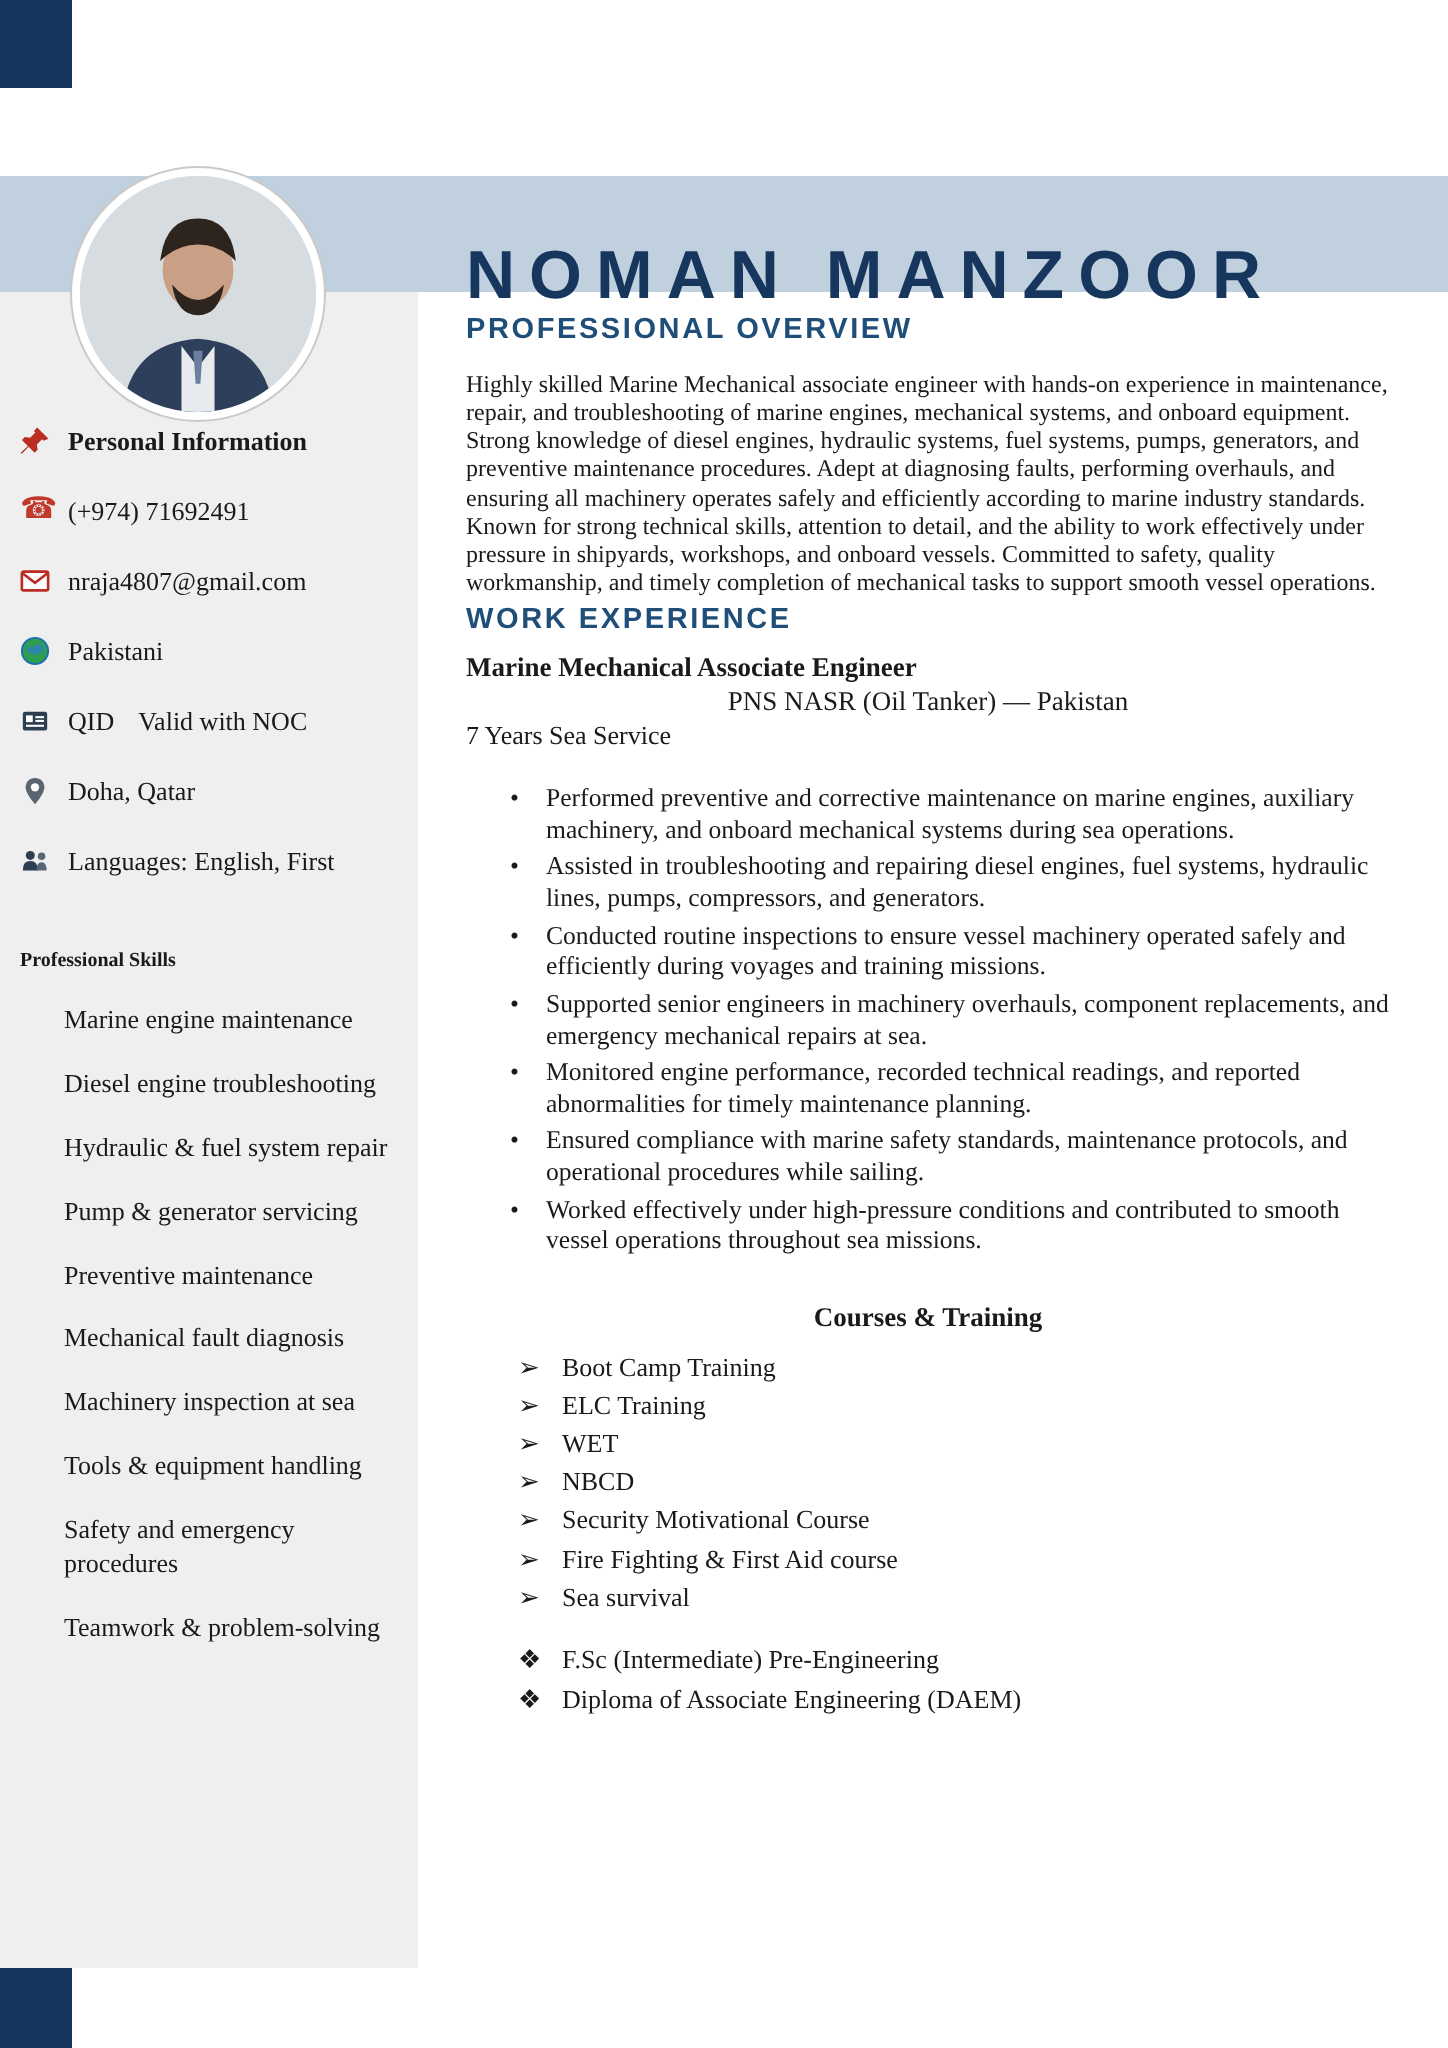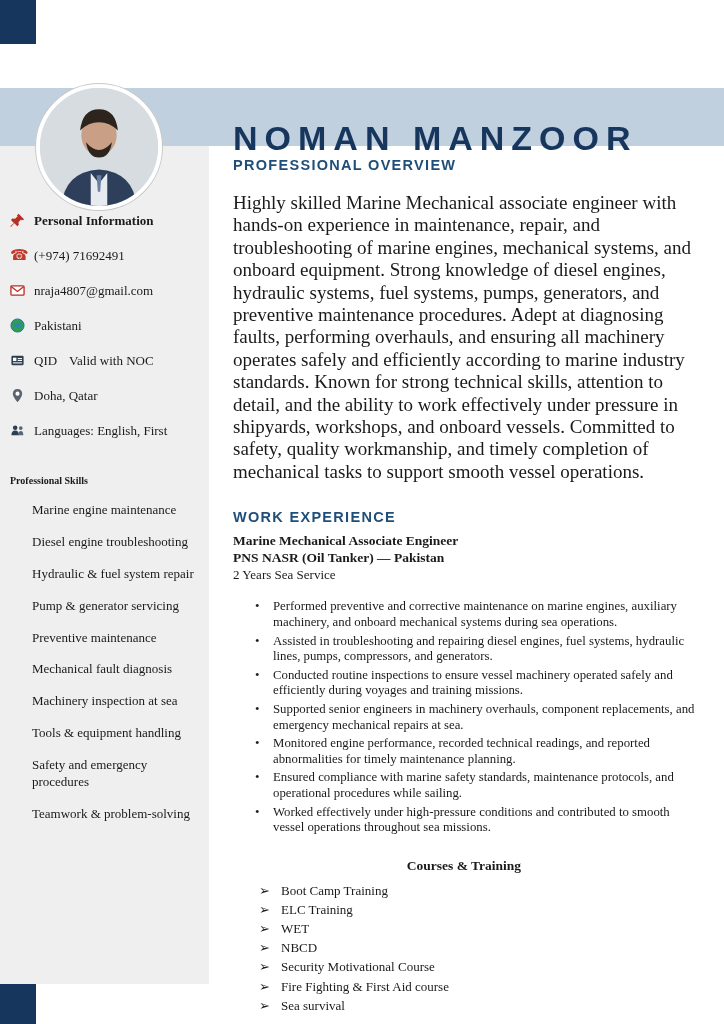--- a/index.html
+++ b/index.html
@@ -46,24 +46,24 @@
   .skills-list { padding-left: 22px; }
   .skill-item { margin-bottom: 15px; line-height: 1.3; }
 
   .main { position: absolute; left: 233px; top: 157px; width: 462px; z-index: 2; }
 
   .section-heading {
     font-family: "Liberation Sans", sans-serif;
     font-weight: 700; font-size: 14.5px; letter-spacing: 1.3px;
     color: #1f4e79; margin: 0 0 6px 0;
   }
-  .overview-body { font-size: 19px; line-height: 1.18; margin-bottom: 26px; }
+  .overview-body { font-size: 12px; line-height: 1.18; margin-bottom: 4px; }
 
   .job-title   { font-weight: 700; font-size: 13.5px; line-height: 1.25; margin-top: 8px; }
-  .job-company { font-weight: 700; font-size: 13.5px; line-height: 1.25; }
+  .job-company { font-weight: 400; font-size: 13.5px; line-height: 1.25; text-align: center; }
   .job-duration{ font-size: 13px; line-height: 1.25; }
 
   .exp-list { margin: 16px 0 0 0; padding-left: 22px; }
   .exp-item { display: flex; margin-bottom: 3px; font-size: 12.8px; line-height: 1.22; }
   .exp-item .marker { flex: 0 0 18px; text-align: left; }
 
   .sub-heading { font-weight: 700; font-size: 13.5px; margin: 22px 0 8px 0; text-align: center; }
 
   .course-list { padding-left: 26px; }
   .course-item { display: flex; font-size: 13px; line-height: 1.32; margin-bottom: 2px; }
@@ -187,21 +187,21 @@
   </aside>
 
   <main class="main">
 
     <h2 class="section-heading">PROFESSIONAL OVERVIEW</h2>
     <p class="overview-body">Highly skilled Marine Mechanical associate engineer with hands-on experience in maintenance, repair, and troubleshooting of marine engines, mechanical systems, and onboard equipment. Strong knowledge of diesel engines, hydraulic systems, fuel systems, pumps, generators, and preventive maintenance procedures. Adept at diagnosing faults, performing overhauls, and ensuring all machinery operates safely and efficiently according to marine industry standards. Known for strong technical skills, attention to detail, and the ability to work effectively under pressure in shipyards, workshops, and onboard vessels. Committed to safety, quality workmanship, and timely completion of mechanical tasks to support smooth vessel operations.</p>
 
     <h2 class="section-heading">WORK EXPERIENCE</h2>
     <div class="job-title">Marine Mechanical Associate Engineer</div>
     <div class="job-company">PNS NASR (Oil Tanker) — Pakistan</div>
-    <div class="job-duration">2 Years Sea Service</div>
+    <div class="job-duration">7 Years Sea Service</div>
 
     <div class="exp-list">
       <div class="exp-item">
         <span class="marker">•</span>
         <span>Performed preventive and corrective maintenance on marine engines, auxiliary machinery, and onboard mechanical systems during sea operations.</span>
       </div>
       <div class="exp-item">
         <span class="marker">•</span>
         <span>Assisted in troubleshooting and repairing diesel engines, fuel systems, hydraulic lines, pumps, compressors, and generators.</span>
       </div>

